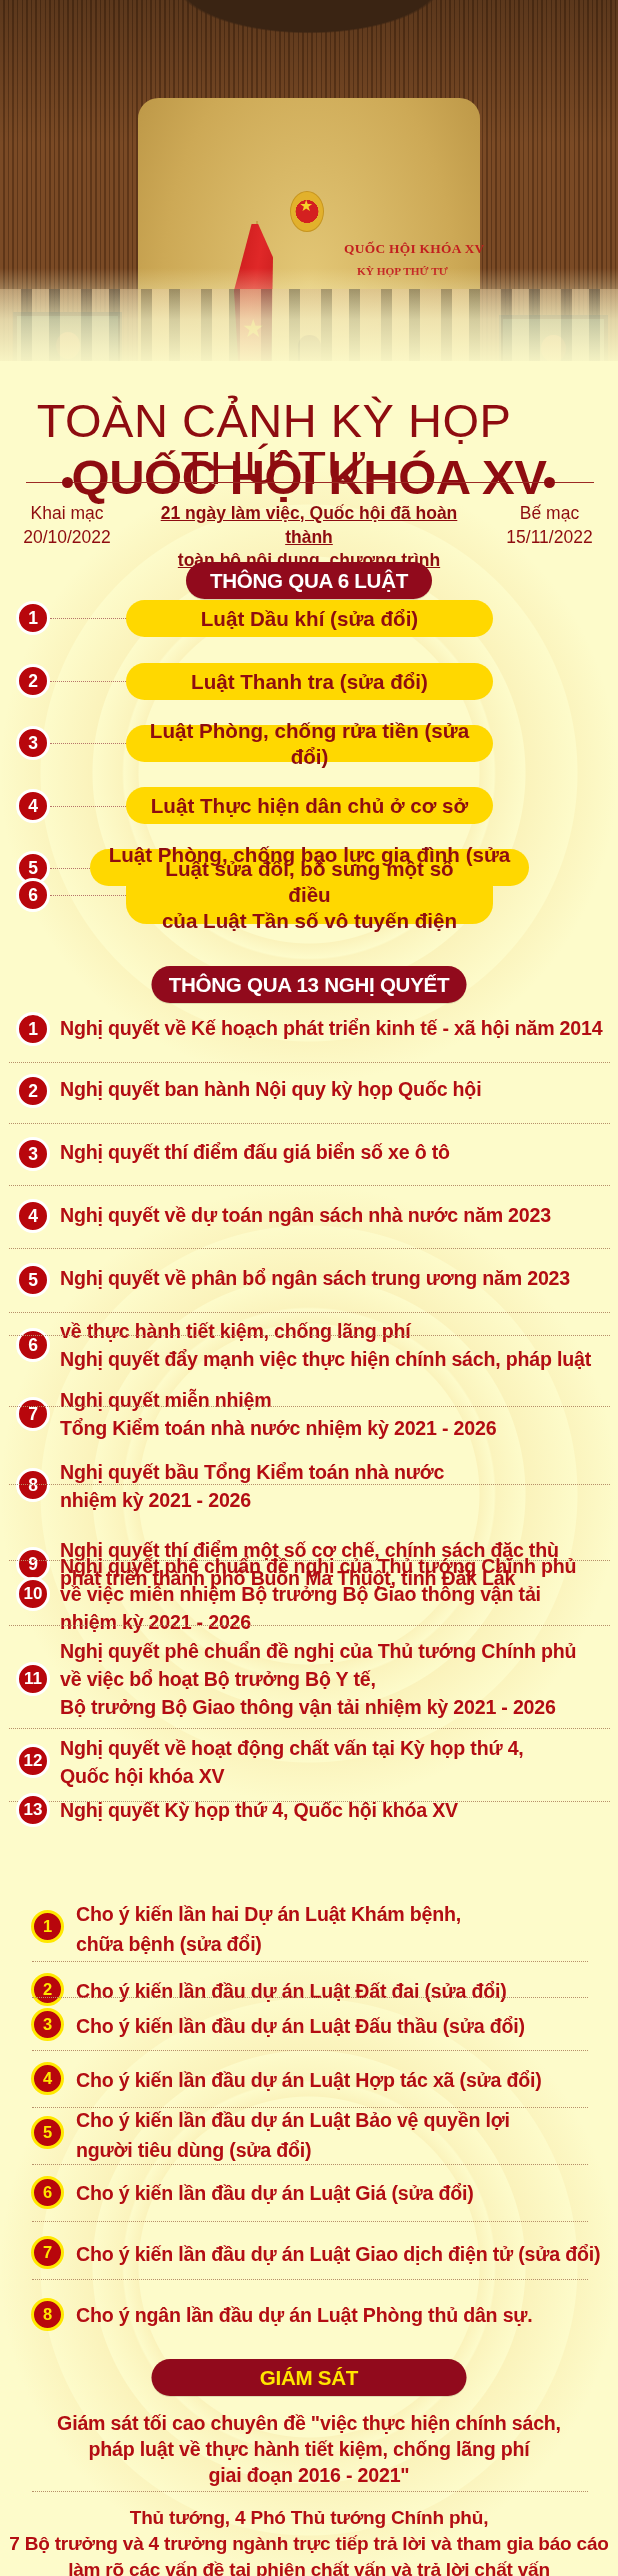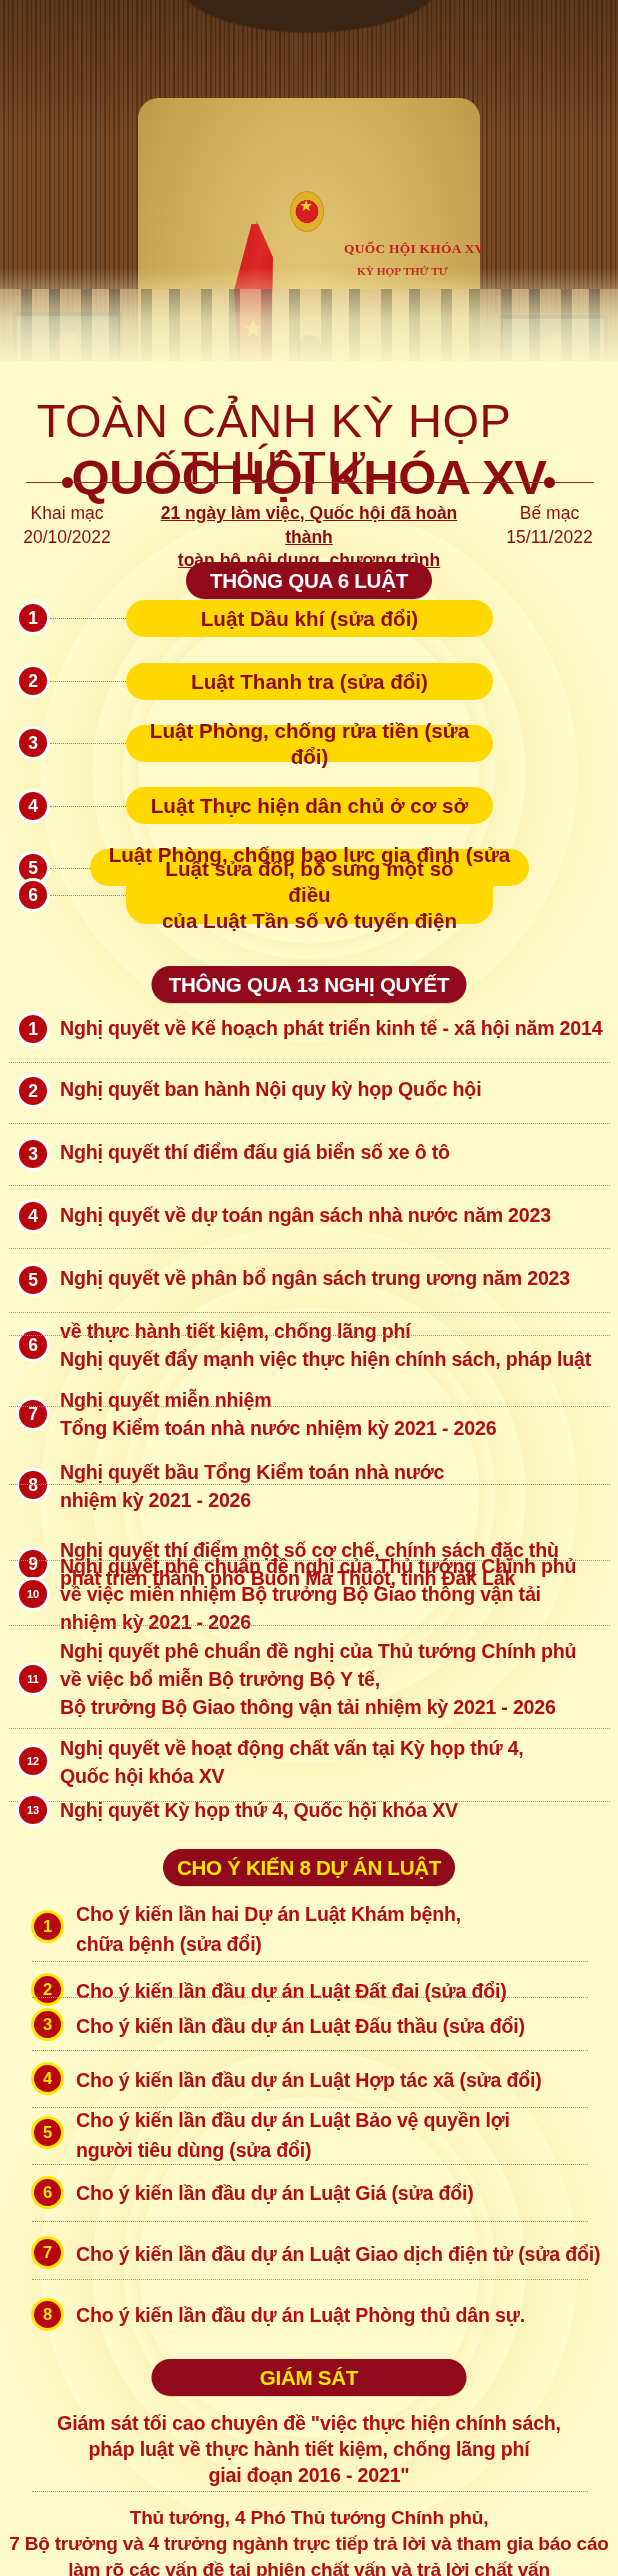--- a/index.html
+++ b/index.html
@@ -82,21 +82,21 @@
     display:flex; align-items:center; justify-content:center;
     font-size: 20.6px; font-weight: bold; letter-spacing: -0.3px;
     box-shadow: 0 1px 0 rgba(0,0,0,0.12); white-space: nowrap; }
   .section-header.white { color: #ffffff; }
   .section-header.yellow { color: #ffe600; }
   .num-badge { position:absolute; display:flex; align-items:center; justify-content:center;
     border-radius: 50%; font-weight: bold; }
   .num-badge.white-ring { width: 34px; height: 34px; background: #b8060c; color:#ffffff; border: 3.1px solid #ffffff; font-size: 17.5px; }
   .num-badge.yellow-ring { width: 33px; height: 33px; background: #b8060c; border: 3.1px solid #ffe800; font-size: 16.5px; }
   .num-badge.yellow-ring.yellow-num { color: #ffe600; }
-  .num-badge.small { font-size: 11px; }
+  .num-badge.small { font-size: 17px; }
   .dotted-connector { position:absolute; height: 0; border-top: 1.5px dotted #b7756a; }
   .law-pill { position:absolute; background: #ffd800; border-radius: 20.6px;
     display:flex; align-items:center; justify-content:center; text-align:center;
     color: #8e0c10; font-size: 20.6px; font-weight: bold; line-height: 1.25; padding: 0 15.5px; }
   .list-text { position:absolute; color: #b30d13; font-size: 19.6px; font-weight: bold; line-height: 1.55; letter-spacing: -0.2px; }
   .divider { position:absolute; height: 0; border-top: 1.5px dotted #b7906a; }
 
   .centered-text { position:absolute; left: 0; width: 618px; text-align: center;
     color: #b30d13; font-size: 19.6px; font-weight: bold; line-height: 1.55; letter-spacing: -0.2px; }
 </style>
@@ -250,37 +250,36 @@
       <div class="num-badge white-ring small" style="left: 16px; top: 1577px;">10</div>
       <div class="list-text" style="left: 60px; top: 1552px; line-height: 28px;">
         <div>Nghị quyết phê chuẩn đề nghị của Thủ tướng Chính phủ</div>
         <div>về việc miễn nhiệm Bộ trưởng Bộ Giao thông vận tải</div>
         <div>nhiệm kỳ 2021 - 2026</div>
       </div>
       <div class="divider" style="left: 8.8px; width: 601px; top: 1625px;"></div>
       <div class="num-badge white-ring small" style="left: 16px; top: 1662px;">11</div>
       <div class="list-text" style="left: 60px; top: 1637px; line-height: 28px;">
         <div>Nghị quyết phê chuẩn đề nghị của Thủ tướng Chính phủ</div>
-        <div>về việc bổ miễn Bộ trưởng Bộ Y tế,</div>
+        <div>về việc bổ hoạt Bộ trưởng Bộ Y tế,</div>
         <div>Bộ trưởng Bộ Giao thông vận tải nhiệm kỳ 2021 - 2026</div>
       </div>
       <div class="divider" style="left: 8.8px; width: 601px; top: 1728px;"></div>
       <div class="num-badge white-ring small" style="left: 16px; top: 1744px;">12</div>
       <div class="list-text" style="left: 60px; top: 1734px; line-height: 28px;">
         <div>Nghị quyết về hoạt động chất vấn tại Kỳ họp thứ 4,</div>
         <div>Quốc hội khóa XV</div>
       </div>
       <div class="divider" style="left: 8.8px; width: 601px; top: 1801px;"></div>
       <div class="num-badge white-ring small" style="left: 16px; top: 1793px;">13</div>
       <div class="list-text" style="left: 60px; top: 1796px; line-height: 28px;">
         <div>Nghị quyết Kỳ họp thứ 4, Quốc hội khóa XV</div>
       </div>
     </div>
 
-  <div class="section-header yellow" style="top:1849px;width:292px;">CHO Ý KIẾN 8 DỰ ÁN LUẬT</div>
   <div id="draft-container">
       <div class="num-badge yellow-ring yellow-num" style="left: 31px; top: 1910px;">1</div>
       <div class="list-text" style="left: 76px; top: 1899px; line-height: 30px;">
         <div>Cho ý kiến lần hai Dự án Luật Khám bệnh,</div>
         <div>chữa bệnh (sửa đổi)</div>
       </div>
       <div class="divider" style="left: 32px; width: 556px; top: 1961px; display: block;"></div>
       <div class="num-badge yellow-ring yellow-num" style="left: 31px; top: 1973px;">2</div>
       <div class="list-text" style="left: 76px; top: 1976px; line-height: 30px;">
         <div>Cho ý kiến lần đầu dự án Luật Đất đai (sửa đổi)</div>
@@ -307,21 +306,21 @@
         <div>Cho ý kiến lần đầu dự án Luật Giá (sửa đổi)</div>
       </div>
       <div class="divider" style="left: 32px; width: 556px; top: 2221px; display: block;"></div>
       <div class="num-badge yellow-ring yellow-num" style="left: 31px; top: 2236px;">7</div>
       <div class="list-text" style="left: 76px; top: 2239px; line-height: 30px;">
         <div>Cho ý kiến lần đầu dự án Luật Giao dịch điện tử (sửa đổi)</div>
       </div>
       <div class="divider" style="left: 32px; width: 556px; top: 2279px; display: block;"></div>
       <div class="num-badge yellow-ring yellow-num" style="left: 31px; top: 2298px;">8</div>
       <div class="list-text" style="left: 76px; top: 2300px; line-height: 30px;">
-        <div>Cho ý kiến lần đầu dự án Luật Phòng thủ dân sự.</div>
+        <div>Cho ý ngân lần đầu dự án Luật Phòng thủ dân sự.</div>
       </div>
     </div>
 
   <div class="section-header yellow" style="top:2359px;width:315px;">GIÁM SÁT</div>
   <div id="supervision-container">
       <div class="centered-text" style="top: 2410px; line-height: 26px;">
         <div>Giám sát tối cao chuyên đề "việc thực hiện chính sách,</div>
         <div>pháp luật về thực hành tiết kiệm, chống lãng phí</div>
         <div>giai đoạn 2016 - 2021"</div>
       </div>

